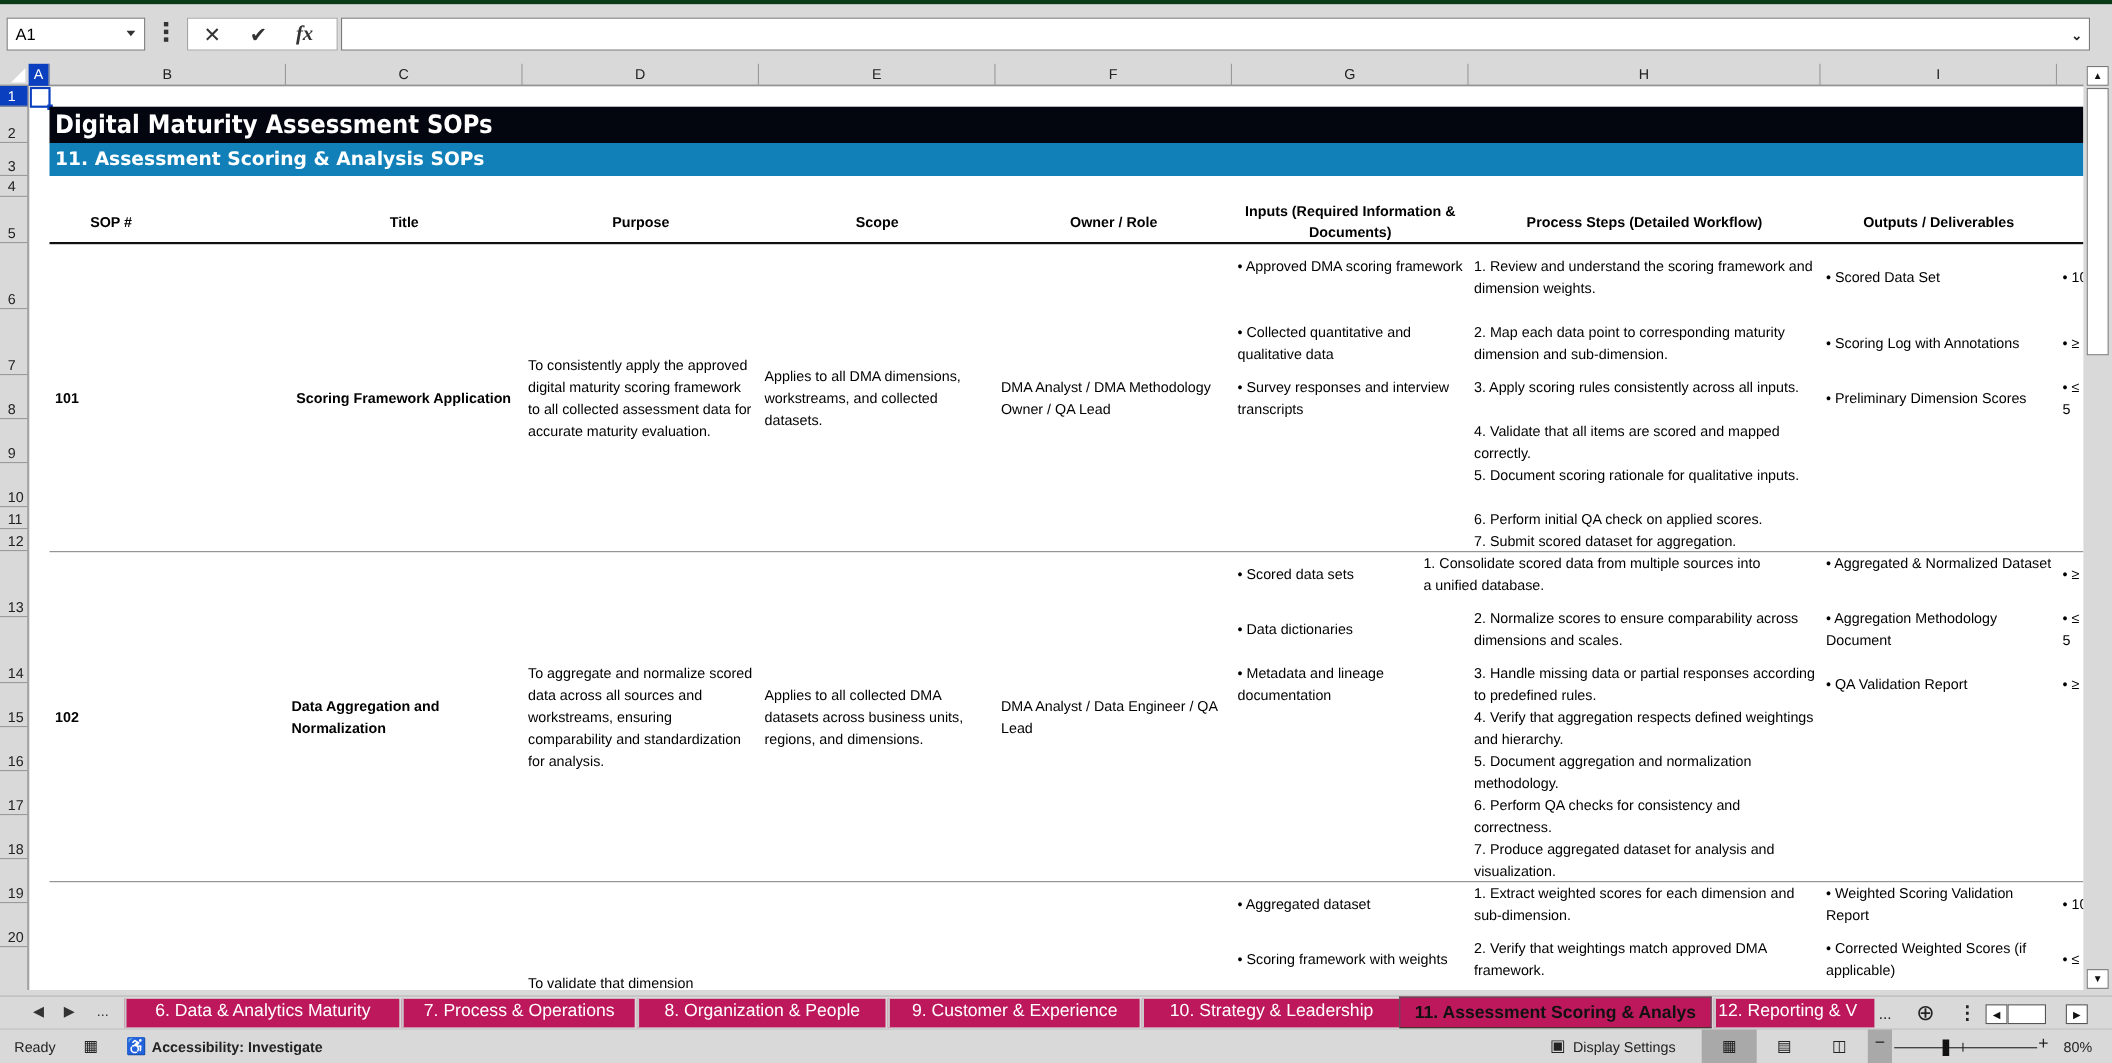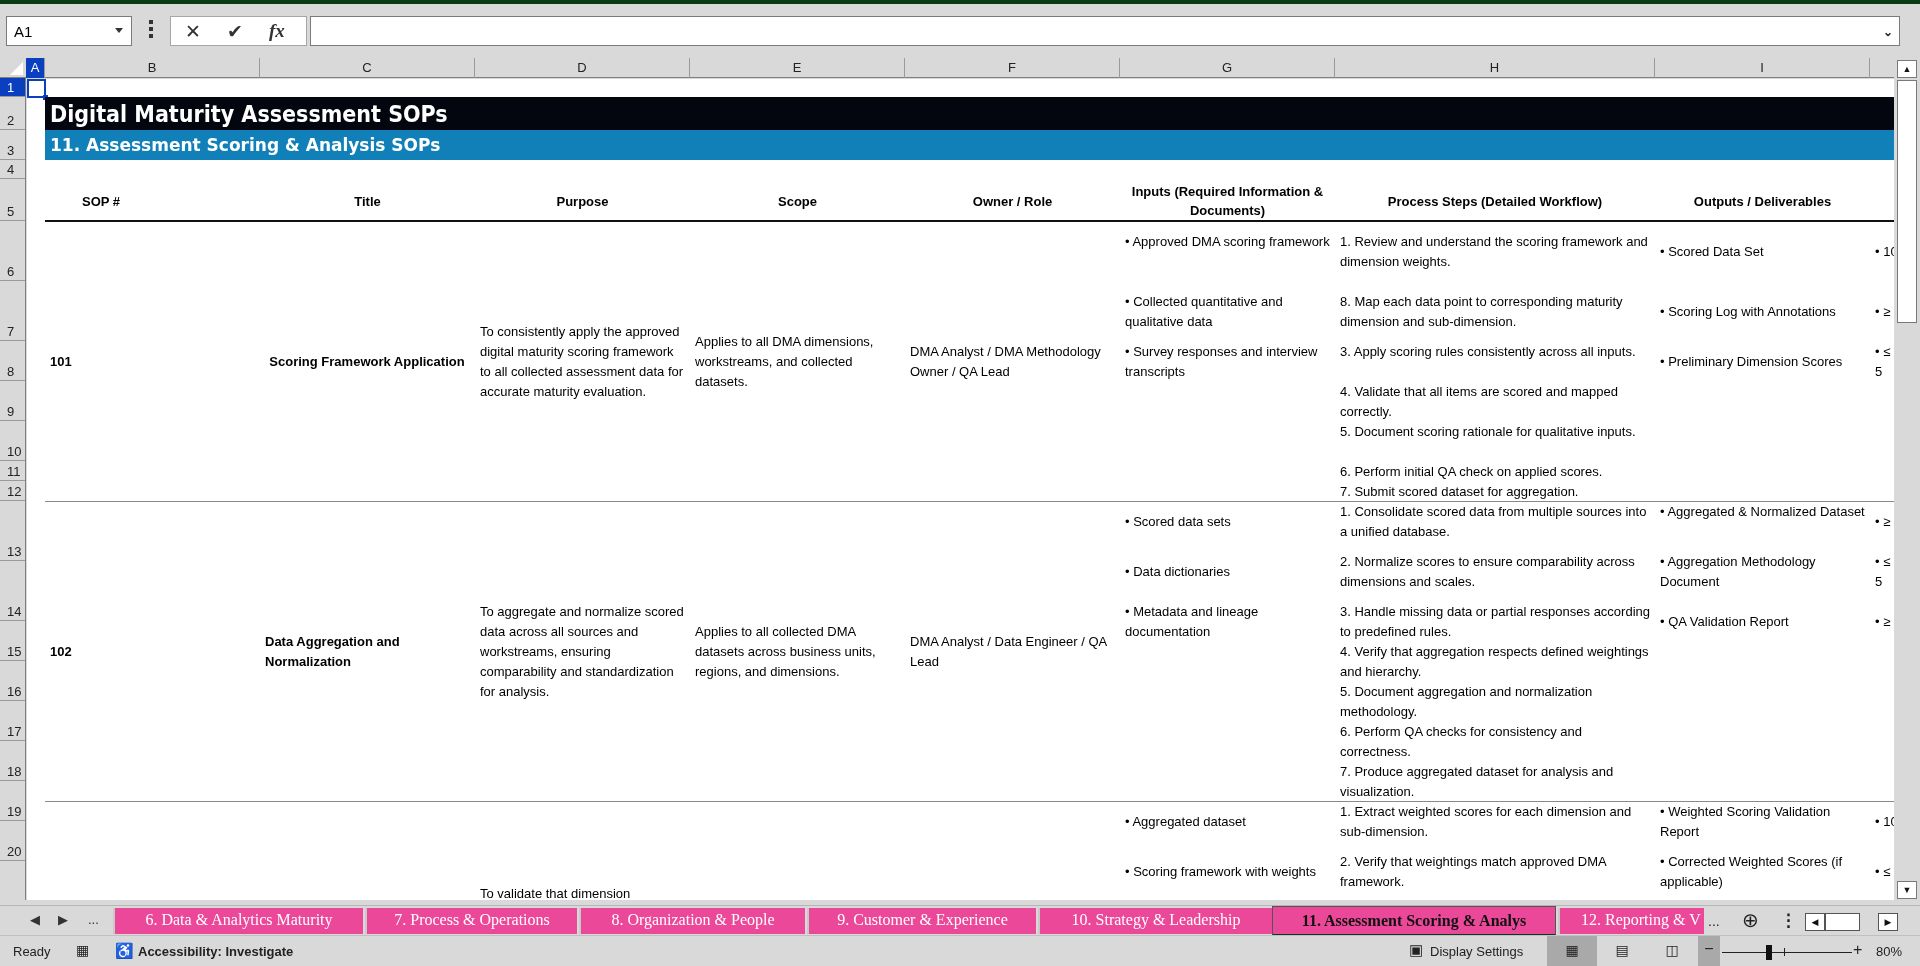--- a/index.html
+++ b/index.html
@@ -43,21 +43,21 @@
   .clip { overflow: hidden; white-space: nowrap; }
 
   .vscroll { position: absolute; left: 1896px; top: 58px; width: 22px; height: 845px; background: #d9d9d9; }
   .vscroll .up, .vscroll .down { position: absolute; left: 1px; width: 20px; height: 18px; background: #fff; border: 1px solid #7a7a7a; font-size: 9px; text-align: center; line-height: 16px; color: #111; }
   .vscroll .up { top: 2px; }
   .vscroll .down { bottom: 4px; }
   .vscroll .thumb { position: absolute; left: 1px; top: 22px; width: 20px; height: 243px; background: #fff; border: 1px solid #7a7a7a; }
 
   .tabbar { position: absolute; left: 0; top: 905px; width: 1920px; height: 30px; background: #d9d9d9; border-top: 1px solid #b5b5b5; }
   .tabnav { position: absolute; top: 6px; font-size: 13px; color: #333; }
-  .tab { position: absolute; top: 2px; height: 26px; background: #ec4899; color: #fff; font-size: 16px; padding: 3px 0 0 0; text-align: center; border-left: 2px solid #c9c9c9; font-family: Liberation Serif, serif; white-space: nowrap; overflow: hidden; }
+  .tab { position: absolute; top: 2px; height: 26px; background: #be185d; color: #fff; font-size: 16px; padding: 3px 0 0 0; text-align: center; border-left: 2px solid #c9c9c9; font-family: Liberation Sans, sans-serif; white-space: nowrap; overflow: hidden; }
   .tab.active { color: #111; font-weight: bold; border: 1px solid #555; border-bottom: 2px solid #0b3a17; top: 0; height: 30px; padding-top: 5px; }
   .tabtool { position: absolute; top: 4px; font-size: 17px; color: #222; }
   .hscroll { position: absolute; top: 7px; height: 18px; background: #fff; border: 1px solid #555; font-size: 9px; line-height: 16px; text-align: center; color: #111; }
 
   .status { position: absolute; left: 0; top: 935px; width: 1920px; height: 31px; background: #d9d9d9; border-top: 1px solid #c0c0c0; font-size: 13px; color: #222; }
   .status .s { position: absolute; top: 8px; }
   .viewbtn { position: absolute; top: 0; height: 31px; width: 50px; text-align: center; padding-top: 6px; font-size: 14px; }
   .viewbtn.on { background: #a9a9a9; }
   .zoomminus { position: absolute; left: 1698px; top: 0; width: 22px; height: 31px; background: #a9a9a9; text-align: center; padding-top: 4px; font-size: 16px; }
   .zoomtrack { position: absolute; left: 1722px; top: 16px; width: 130px; height: 1px; background: #222; }
@@ -159,21 +159,21 @@
       </div>
     <div class="cell" style="left:860px;width:215px;height:280px">
         <span class="txt">DMA Analyst / DMA Methodology Owner / QA Lead</span>
       </div>
 
     <div class="item" style="left:1075px;top:10px;width:210px">• Approved DMA scoring framework</div>
     <div class="item" style="left:1075px;top:70px;width:210px">• Collected quantitative and qualitative data</div>
     <div class="item" style="left:1075px;top:120px;width:210px">• Survey responses and interview transcripts</div>
 
     <div class="item" style="left:1290px;top:10px;width:318px">1. Review and understand the scoring framework and dimension weights.</div>
-    <div class="item" style="left:1290px;top:70px;width:318px">8. Map each data point to corresponding maturity dimension and sub-dimension.</div>
+    <div class="item" style="left:1290px;top:70px;width:318px">2. Map each data point to corresponding maturity dimension and sub-dimension.</div>
     <div class="item" style="left:1290px;top:120px;width:318px">3. Apply scoring rules consistently across all inputs.</div>
     <div class="item" style="left:1290px;top:160px;width:318px">4. Validate that all items are scored and mapped correctly.</div>
     <div class="item" style="left:1290px;top:200px;width:318px">5. Document scoring rationale for qualitative inputs.</div>
     <div class="item" style="left:1290px;top:240px;width:318px">6. Perform initial QA check on applied scores.</div>
     <div class="item" style="left:1290px;top:260px;width:318px">7. Submit scored dataset for aggregation.</div>
 
     <div class="item" style="left:1610px;top:20px;width:212px">• Scored Data Set</div>
     <div class="item" style="left:1610px;top:80px;width:212px">• Scoring Log with Annotations</div>
     <div class="item" style="left:1610px;top:130px;width:212px">• Preliminary Dimension Scores</div>
 
@@ -196,21 +196,21 @@
         <span class="txt">Applies to all collected DMA datasets across business units, regions, and dimensions.</span>
       </div>
     <div class="cell" style="left:860px;width:215px;height:300px">
         <span class="txt">DMA Analyst / Data Engineer / QA Lead</span>
       </div>
 
     <div class="item" style="left:1075px;top:10px;width:210px">• Scored data sets</div>
     <div class="item" style="left:1075px;top:60px;width:210px">• Data dictionaries</div>
     <div class="item" style="left:1075px;top:100px;width:210px">• Metadata and lineage documentation</div>
 
-    <div class="item" style="left:1290px;top:0px;width:318px">1. Consolidate scored data from multiple sources into a unified database.</div>
+    <div class="item" style="left:1244px;top:0px;width:318px">1. Consolidate scored data from multiple sources into a unified database.</div>
     <div class="item" style="left:1290px;top:50px;width:318px">2. Normalize scores to ensure comparability across dimensions and scales.</div>
     <div class="item" style="left:1290px;top:100px;width:318px">3. Handle missing data or partial responses according to predefined rules.</div>
     <div class="item" style="left:1290px;top:140px;width:318px">4. Verify that aggregation respects defined weightings and hierarchy.</div>
     <div class="item" style="left:1290px;top:180px;width:318px">5. Document aggregation and normalization methodology.</div>
     <div class="item" style="left:1290px;top:220px;width:318px">6. Perform QA checks for consistency and correctness.</div>
     <div class="item" style="left:1290px;top:260px;width:318px">7. Produce aggregated dataset for analysis and visualization.</div>
 
     <div class="item" style="left:1610px;top:0px;width:212px">• Aggregated &amp; Normalized Dataset</div>
     <div class="item" style="left:1610px;top:50px;width:212px">• Aggregation Methodology Document</div>
     <div class="item" style="left:1610px;top:110px;width:212px">• QA Validation Report</div>
@@ -246,21 +246,21 @@
 <div class="tabbar">
   <span class="tabnav" style="left:30px">◀</span>
   <span class="tabnav" style="left:58px">▶</span>
   <span class="tabnav" style="left:88px">...</span>
   <div class="tab" style="left:113px;width:250px">6. Data &amp; Analytics Maturity</div>
   <div class="tab" style="left:365px;width:212px">7. Process &amp; Operations</div>
   <div class="tab" style="left:579px;width:226px">8. Organization &amp; People</div>
   <div class="tab" style="left:807px;width:229px">9. Customer &amp; Experience</div>
   <div class="tab" style="left:1038px;width:234px">10. Strategy &amp; Leadership</div>
   <div class="tab active" style="left:1272px;width:284px">11. Assessment Scoring &amp; Analys</div>
-  <div class="tab" style="left:1558px;width:146px;text-align:left;padding-left:21px">12. Reporting &amp; V</div>
+  <div class="tab" style="left:1558px;width:146px;text-align:left;padding-left:2px">12. Reporting &amp; V</div>
   <span class="tabtool" style="left:1708px;font-size:14px;top:7px">...</span>
   <span class="tabtool" style="left:1742px;font-size:20px;top:2px">⊕</span>
   <span class="tabtool" style="left:1780px;font-weight:bold">⋮</span>
   <div class="hscroll" style="left:1805px;width:20px">◀</div>
   <div class="hscroll" style="left:1825px;width:35px"></div>
   <div class="hscroll" style="left:1878px;width:20px">▶</div>
 </div>
 
 <div class="status">
   <span class="s" style="left:13px">Ready</span>

